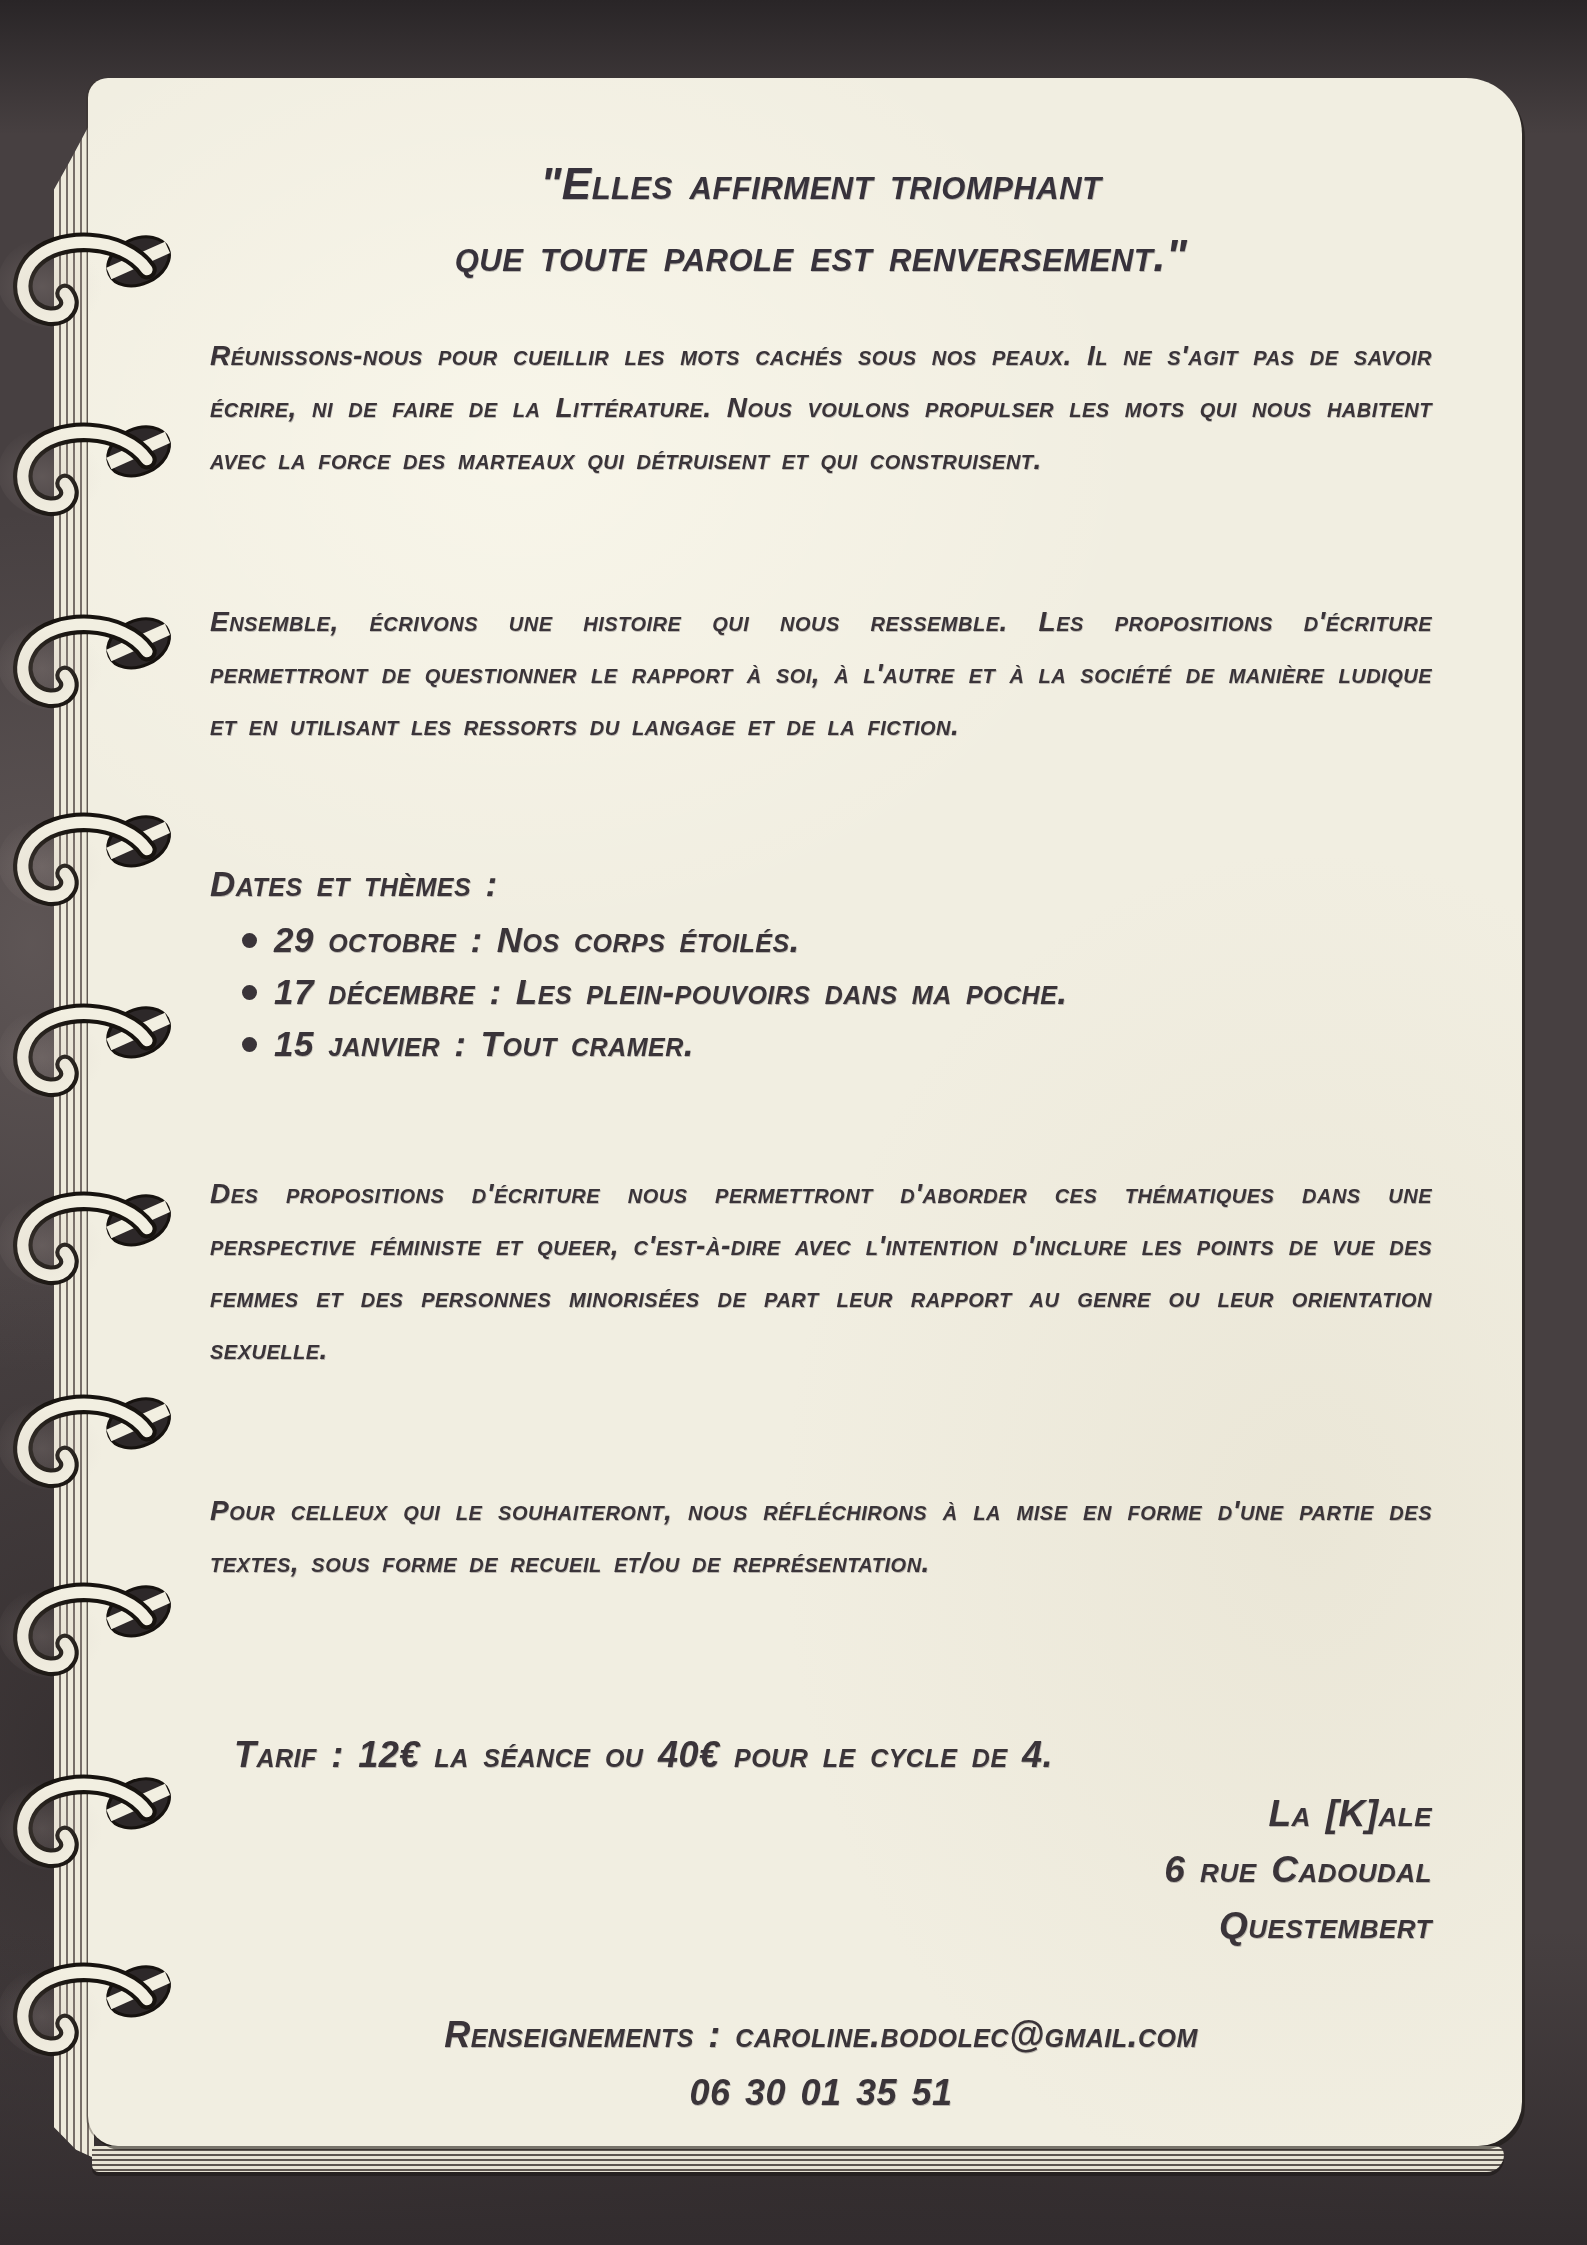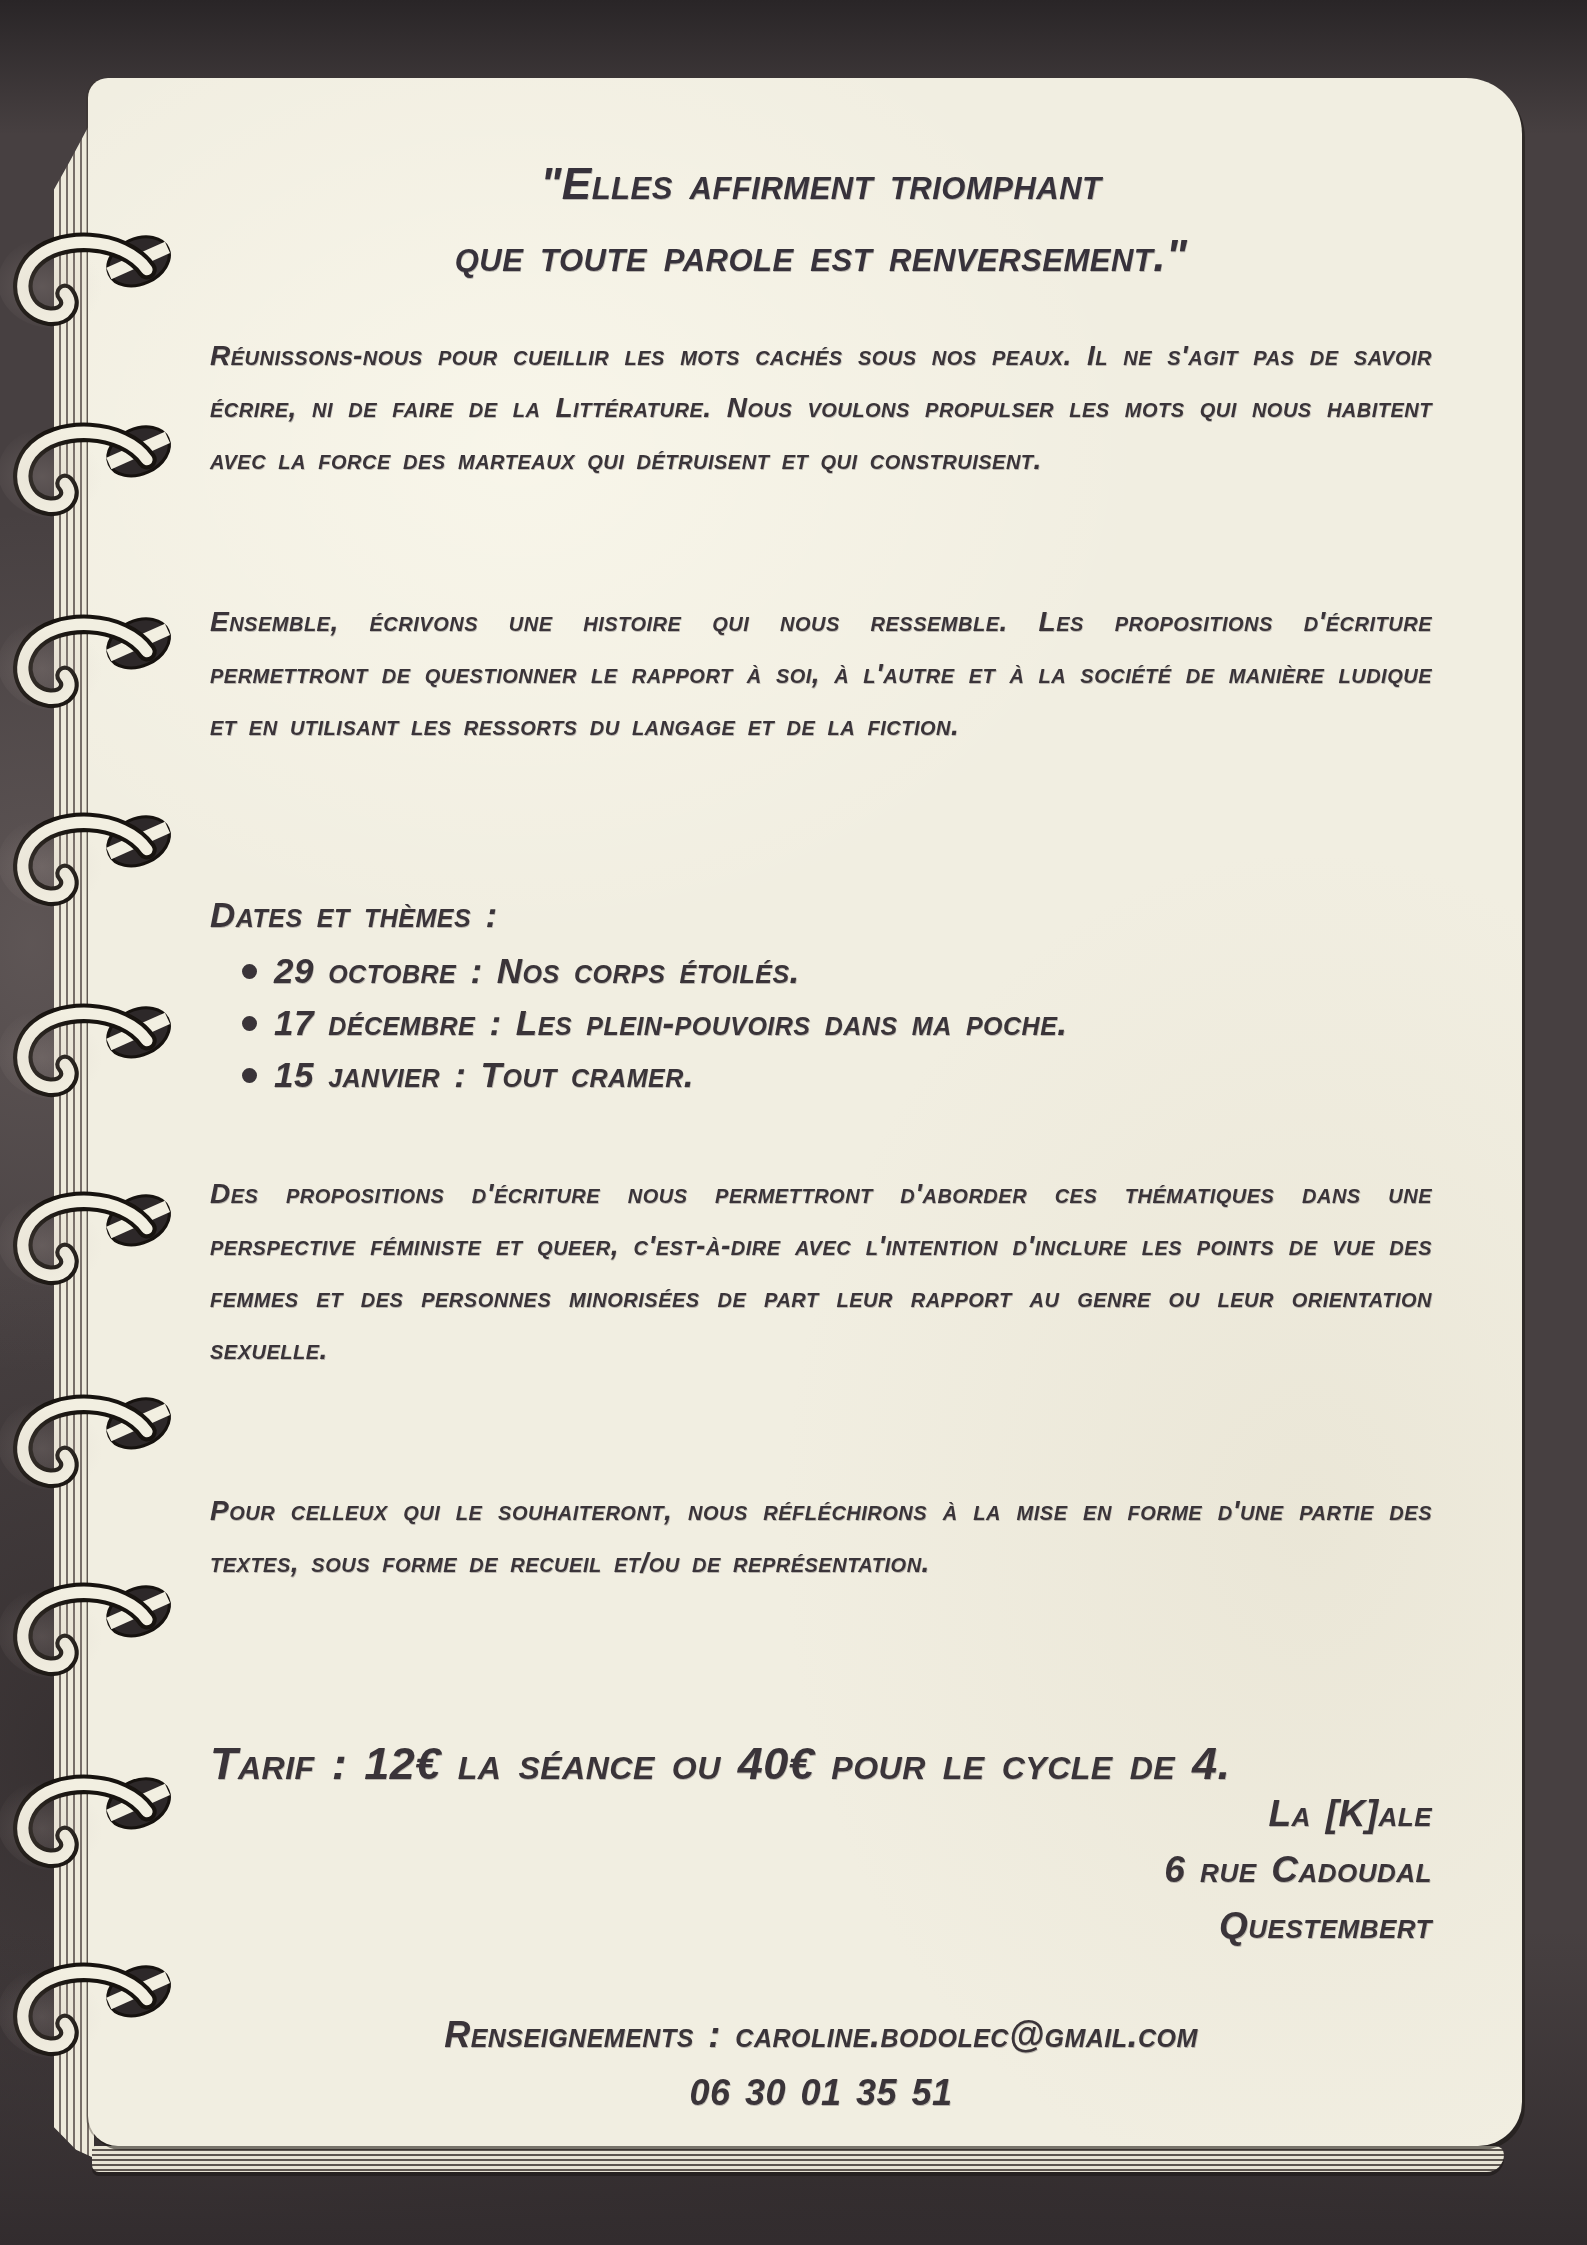--- a/index.html
+++ b/index.html
@@ -56,30 +56,30 @@
     font-family:"Liberation Sans", sans-serif;
     font-style:italic;font-weight:700;font-variant:small-caps;
     color:#3a3439;letter-spacing:0.5px;word-spacing:4px;
     text-shadow:0.6px 0.8px 0 rgba(58,52,57,0.30);
   }
   .col{position:absolute;left:122px;width:1222px;}
   .quote{top:70px;font-size:44px;line-height:72px;text-align:center;color:#37323b;}
   .para{margin:0;font-size:28px;line-height:52px;text-align:justify;}
   .p1{top:252px;}
   .p2{top:518px;}
-  .datesblock{top:811px;font-size:35px;line-height:52px;}
+  .datesblock{top:780px;font-size:35px;line-height:52px;}
   .datesblock ul{margin:4px 0 0 0;padding:0 0 0 32px;list-style:none;}
   .datesblock li{position:relative;padding-left:32px;}
   .datesblock li .bullet{
     position:absolute;left:0;top:19px;width:15px;height:15px;border-radius:50%;
     background:#3a3439;
   }
   .p3{top:1090px;}
   .p4{top:1407px;}
-  .tarif{top:1615px;font-size:45px;line-height:52px;text-align:left;}
+  .tarif{top:1615px;font-size:36px;line-height:52px;text-align:left;margin-left:24px;}
   .signature{top:1708px;font-size:37px;line-height:56px;text-align:right;}
   .contact{top:1928px;font-size:36px;line-height:58px;text-align:center;}
 </style>
 </head>
 <body>
 
 <div class="scene">
 
   <div class="stack-left"></div>
   <div class="stack-bottom"></div>

